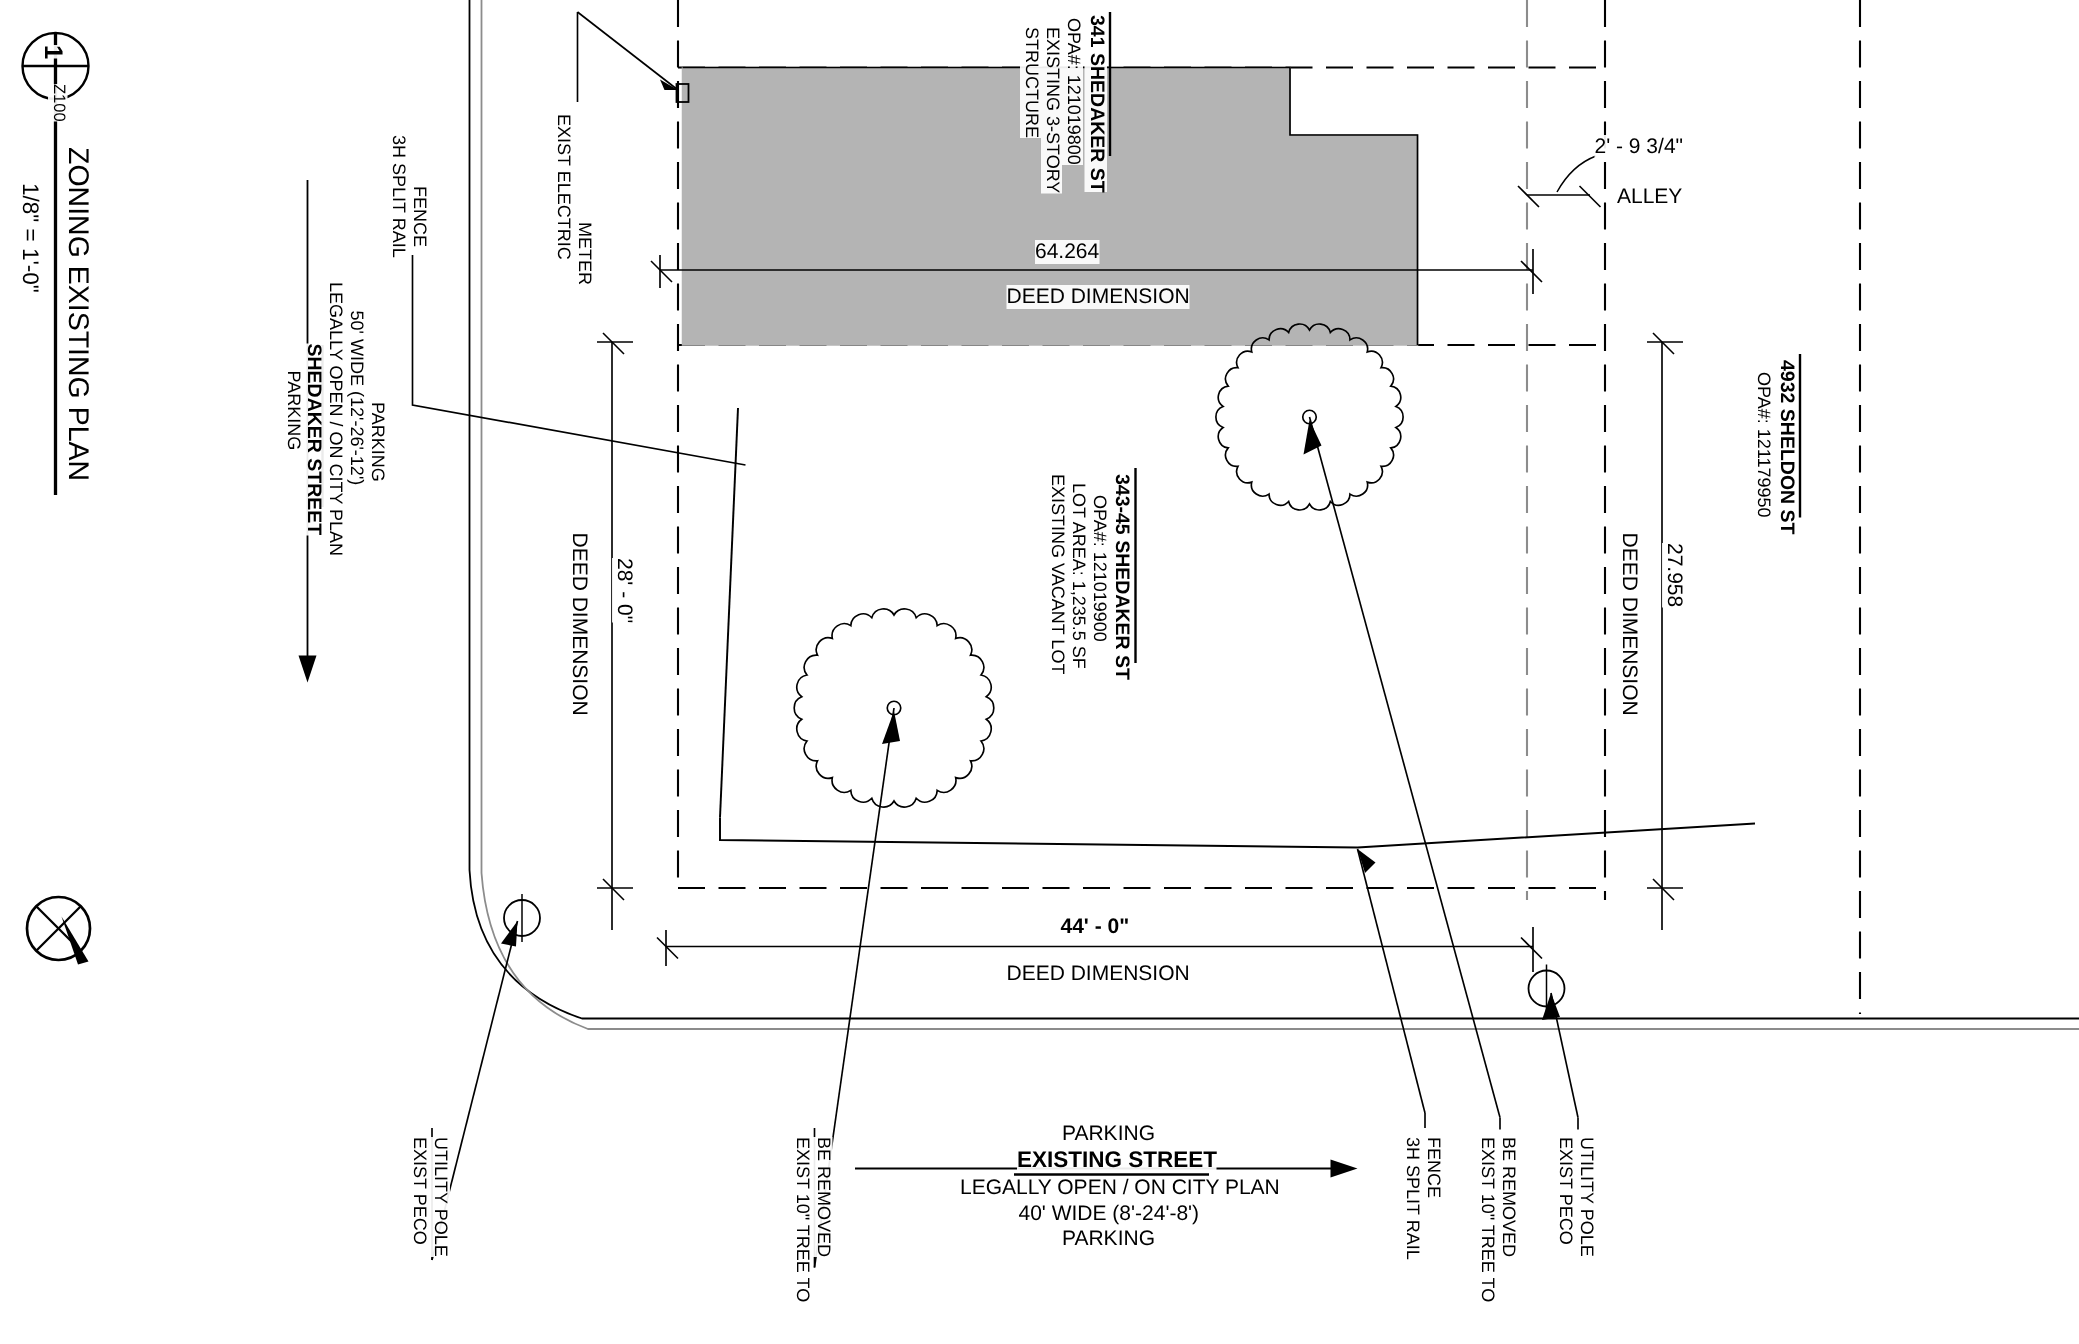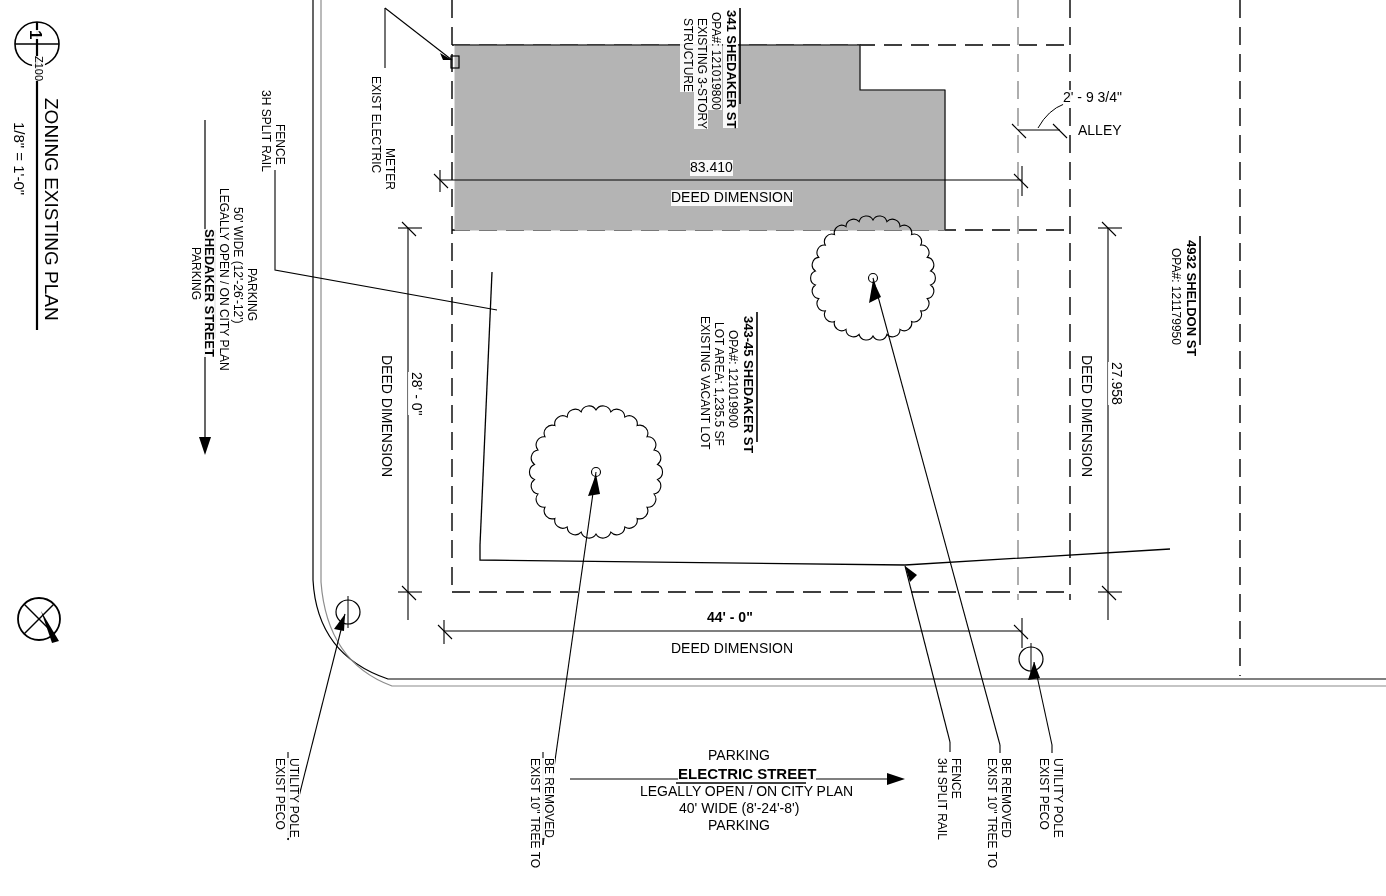--- a/index.html
+++ b/index.html
@@ -185,21 +185,21 @@
 <div class="lbl rot" style="left:286px;top:124px;font-size:12px;">FENCE</div>
 
 <div class="lbl rot" style="left:382px;top:76px;font-size:12px;">EXIST ELECTRIC</div>
 <div class="lbl rot" style="left:396px;top:148px;font-size:12px;">METER</div>
 
 <div class="lbl rot b" style="left:738px;top:10px;font-size:13px;">341 SHEDAKER ST</div>
 <div class="lbl rot" style="left:722px;top:12px;font-size:12px;">OPA#: 121019800</div>
 <div class="lbl rot" style="left:708px;top:18px;font-size:12px;">EXISTING 3-STORY</div>
 <div class="lbl rot" style="left:694px;top:18px;font-size:12px;">STRUCTURE</div>
 
-<div class="lbl ctr" style="left:690px;top:160px;font-size:14px;">83.410</div>
+<div class="lbl ctr" style="left:690px;top:160px;font-size:14px;">64.264</div>
 <div class="lbl ctr" style="left:671px;top:190px;font-size:14px;">DEED DIMENSION</div>
 
 <div class="lbl" style="left:1063px;top:90px;font-size:14px;">2' - 9 3/4"</div>
 <div class="lbl" style="left:1078px;top:123px;font-size:14px;">ALLEY</div>
 
 <div class="lbl rot" style="left:424px;top:372px;font-size:14px;">28' - 0"</div>
 <div class="lbl rot" style="left:394px;top:355px;font-size:14px;">DEED DIMENSION</div>
 
 <div class="lbl rot" style="left:1124px;top:362px;font-size:14px;">27.958</div>
 <div class="lbl rot" style="left:1094px;top:355px;font-size:14px;">DEED DIMENSION</div>
@@ -209,21 +209,21 @@
 <div class="lbl rot" style="left:725px;top:322px;font-size:12px;">LOT AREA: 1,235.5 SF</div>
 <div class="lbl rot" style="left:711px;top:316px;font-size:12px;">EXISTING VACANT LOT</div>
 
 <div class="lbl rot b" style="left:1198px;top:240px;font-size:13px;">4932 SHELDON ST</div>
 <div class="lbl rot" style="left:1182px;top:248px;font-size:12px;">OPA#: 121179950</div>
 
 <div class="lbl ctr b" style="left:707px;top:610px;font-size:14px;">44' - 0"</div>
 <div class="lbl ctr" style="left:671px;top:641px;font-size:14px;">DEED DIMENSION</div>
 
 <div class="lbl ctr" style="left:708px;top:748px;font-size:14px;">PARKING</div>
-<div class="lbl ctr b" style="left:678px;top:765px;font-size:15px;">ELECTRIC STREET</div>
+<div class="lbl ctr b" style="left:678px;top:765px;font-size:15px;">EXISTING STREET</div>
 <div class="lbl ctr" style="left:640px;top:784px;font-size:14px;">LEGALLY OPEN / ON CITY PLAN</div>
 <div class="lbl ctr" style="left:679px;top:801px;font-size:14px;text-align:right;">40' WIDE (8'-24'-8')</div>
 <div class="lbl ctr" style="left:708px;top:818px;font-size:14px;">PARKING</div>
 
 <div class="lbl rot" style="left:286px;top:758px;font-size:12px;">EXIST PECO</div>
 <div class="lbl rot" style="left:300px;top:758px;font-size:12px;">UTILITY POLE</div>
 
 <div class="lbl rot" style="left:541px;top:758px;font-size:12px;">EXIST 10" TREE TO</div>
 <div class="lbl rot" style="left:555px;top:758px;font-size:12px;">BE REMOVED</div>
 

